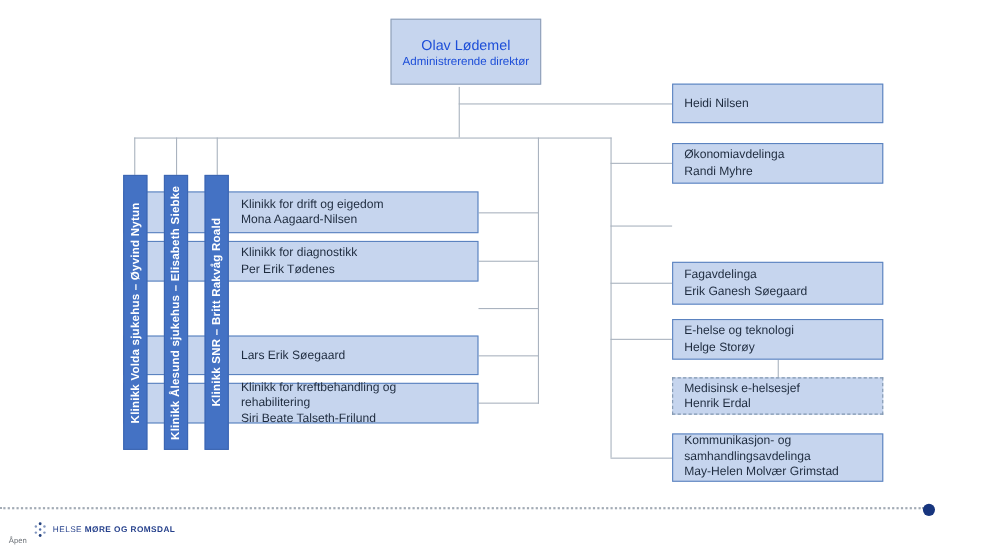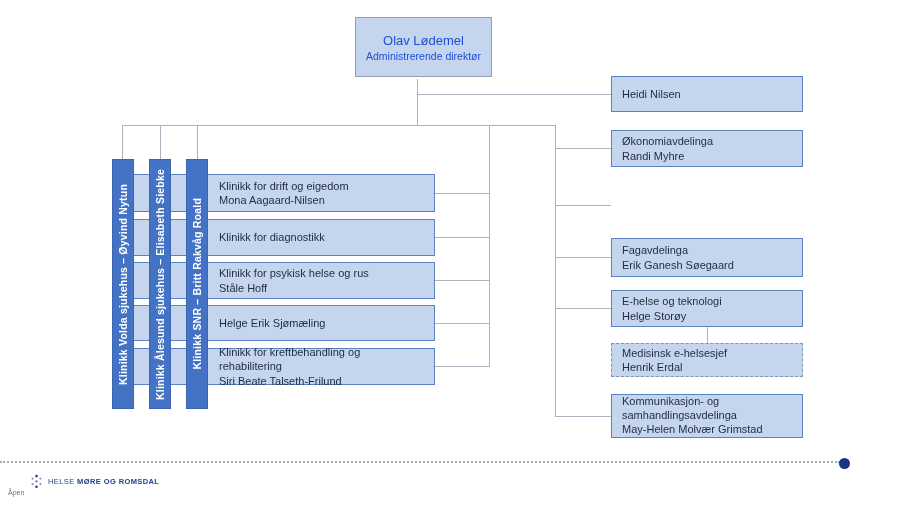--- a/index.html
+++ b/index.html
@@ -103,27 +103,24 @@
     <div class="t">Kommunikasjon- og samhandlingsavdelinga</div>
     <div class="n">May-Helen Molvær Grimstad</div>
   </div>
 
   <div class="box mbox" style="top:174px;height:38px;">
     <div class="t">Klinikk for drift og eigedom</div>
     <div class="n">Mona Aagaard-Nilsen</div>
   </div>
   <div class="box mbox" style="top:219px;height:37px;">
     <div class="t">Klinikk for diagnostikk</div>
-  </div>
-  <div class="box mbox" style="top:262px;height:37px;">
-    <div class="t">Klinikk for psykisk helse og rus</div>
-    <div class="n">Ståle Hoff</div>
+    <div class="n">Per Erik Tødenes</div>
   </div>
   <div class="box mbox" style="top:305px;height:36px;">
-    <div class="n">Helge Erik Sjømæling</div>
+    <div class="n">Lars Erik Søegaard</div>
   </div>
   <div class="box mbox" style="top:348px;height:37px;">
     <div class="t">Klinikk for kreftbehandling og rehabilitering</div>
     <div class="n">Siri Beate Talseth-Frilund</div>
   </div>
 
   <div class="bar" style="left:112px;">
     <span>Klinikk Volda sjukehus – Øyvind Nytun</span>
   </div>
   <div class="bar" style="left:149px;">

